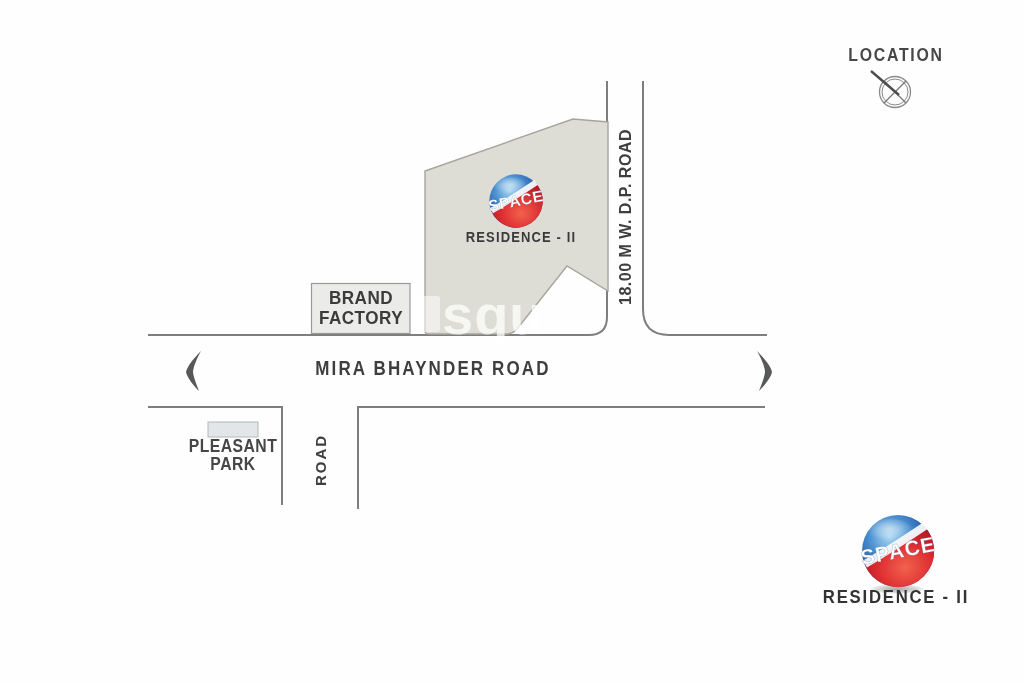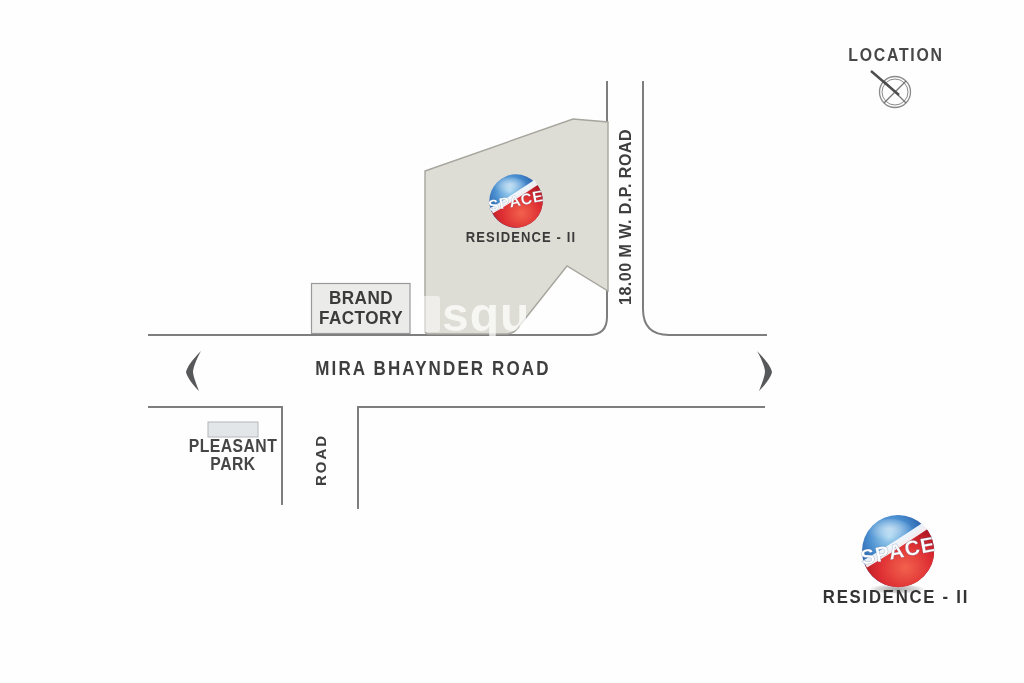--- a/index.html
+++ b/index.html
@@ -19,21 +19,21 @@
   .t-pleasant{left:233px;top:437px;font-size:17.5px;line-height:18px;letter-spacing:.5px;
     text-align:center;color:#464646;transform:translateX(-50%) scaleX(.9);}
   .t-road-side{left:320px;top:460px;font-size:15px;letter-spacing:2px;
     transform:translate(-50%,-50%) rotate(-90deg);}
   .t-road-dp{left:626px;top:217px;font-size:16px;letter-spacing:.5px;
     transform:translate(-50%,-50%) rotate(-90deg);}
   .t-res-plot{left:521px;top:229px;font-size:14px;letter-spacing:1.2px;color:#3a3a3a;
     transform:translateX(-50%) scaleX(.93);}
   .t-res-brand{left:896px;top:586px;font-size:19px;letter-spacing:2px;color:#333333;
     transform:translateX(-50%) scaleX(.88);}
-  .t-watermark{left:442px;top:285px;font-size:48px;line-height:60px;font-weight:bold;
+  .t-watermark{left:442px;top:285px;font-size:56px;line-height:60px;font-weight:bold;
     letter-spacing:1px;color:rgba(255,255,255,.72);transform:none;}
 </style>
 </head>
 <body>
 
 <div class="stage">
 
   <svg class="map" width="1024" height="683" viewBox="0 0 1024 683">
     <defs>
       <radialGradient id="gBlue" cx="38%" cy="30%" r="80%">

